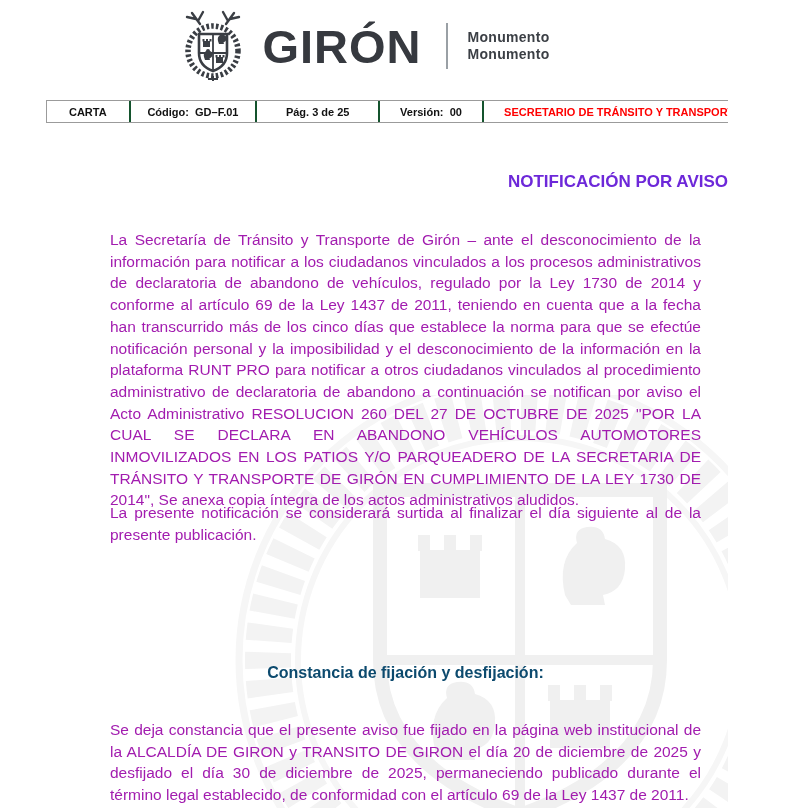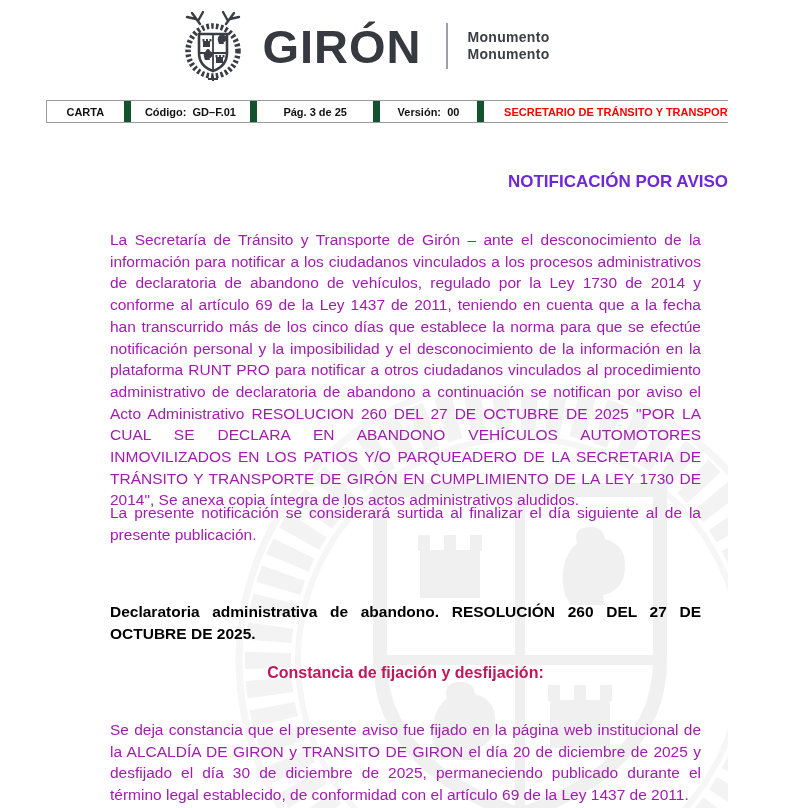--- a/index.html
+++ b/index.html
@@ -29,39 +29,39 @@
     letter-spacing:.3px;
   }
   
   .infobar{
     position:absolute;top:100px;left:46px;width:717px;height:23px;
     display:flex;border:1px solid #9b9b9b;box-sizing:border-box;
     font-size:11px;font-weight:bold;color:#111;
   }
   .infobar .cell{
     display:flex;align-items:center;justify-content:center;
-    border-right:7px solid #14532d;box-sizing:border-box;
+    border-right:2px solid #14532d;box-sizing:border-box;
     white-space:nowrap;overflow:hidden;
   }
   .infobar .cell:last-child{border-right:none;}
   .c1{width:11.7%;} .c2{width:17.7%;} .c3{width:17.2%;} .c4{width:14.5%;} .c5{width:38.9%;color:#fe0000;}
   
   .doc-title{
     position:absolute;top:172px;left:0;width:100%;
     text-align:right;font-size:17px;font-weight:bold;color:#6d28d9;
   }
   .block{
     position:absolute;left:110px;width:591px;
     font-size:15.5px;line-height:21.7px;text-align:justify;color:#a21caf;
   }
   .p-intro{top:229px;}
   .p-effect{top:502px;}
   .p-link{top:559px;font-weight:bold;color:#000;}
   .p-resolution{top:601px;font-weight:bold;color:#000;}
-  .sec-heading{top:662px;text-align:center;font-weight:bold;font-size:16px;color:#be185d;}
+  .sec-heading{top:662px;text-align:center;font-weight:bold;font-size:16px;color:#0c4a6e;}
   .p-constancia{top:719px;}
 </style>
 </head>
 <body>
 
 <div class="page">
 
   <svg class="watermark" width="640" height="520" viewBox="0 0 640 520" aria-hidden="true">
     <circle cx="315" cy="265" r="252" fill="none" stroke="#f3f3f3" stroke-width="46" stroke-dasharray="16 11"></circle>
     <circle cx="315" cy="265" r="281" fill="none" stroke="#f6f6f6" stroke-width="7"></circle>
@@ -129,19 +129,18 @@
     <div class="cell c5">SECRETARIO DE TRÁNSITO Y TRANSPORTE</div>
   </div>
 
   <div class="doc-title">NOTIFICACIÓN POR AVISO</div>
 
   <div class="block p-intro">La Secretaría de Tránsito y Transporte de Girón – ante el desconocimiento de la información para notificar a los ciudadanos vinculados a los procesos administrativos de declaratoria de abandono de vehículos, regulado por la Ley 1730 de 2014 y conforme al artículo 69 de la Ley 1437 de 2011, teniendo en cuenta que a la fecha han transcurrido más de los cinco días que establece la norma para que se efectúe notificación personal y la imposibilidad y el desconocimiento de la información en la plataforma RUNT PRO para notificar a otros ciudadanos vinculados al procedimiento administrativo de declaratoria de abandono a continuación se notifican por aviso el Acto Administrativo RESOLUCION 260 DEL 27 DE OCTUBRE DE 2025 "POR LA CUAL SE DECLARA EN ABANDONO VEHÍCULOS AUTOMOTORES INMOVILIZADOS EN LOS PATIOS Y/O PARQUEADERO DE LA SECRETARIA DE TRÁNSITO Y TRANSPORTE DE GIRÓN EN CUMPLIMIENTO DE LA LEY 1730 DE 2014", Se anexa copia íntegra de los actos administrativos aludidos.</div>
 
   <div class="block p-effect">La presente notificación se considerará surtida al finalizar el día siguiente al de la presente publicación.</div>
 
 
-  <div class="block p-resolution">Declaratoria administrativa de abandono. RESOLUCIÓN 260 DEL 27 DE OCTUBRE DE 2025.</div>
 
   <div class="block sec-heading">Constancia de fijación y desfijación:</div>
 
   <div class="block p-constancia">Se deja constancia que el presente aviso fue fijado en la página web institucional de la ALCALDÍA DE GIRON y TRANSITO DE GIRON el día 20 de diciembre de 2025 y desfijado el día 30 de diciembre de 2025, permaneciendo publicado durante el término legal establecido, de conformidad con el artículo 69 de la Ley 1437 de 2011.</div>
 
 </div>
 
 </body></html>

